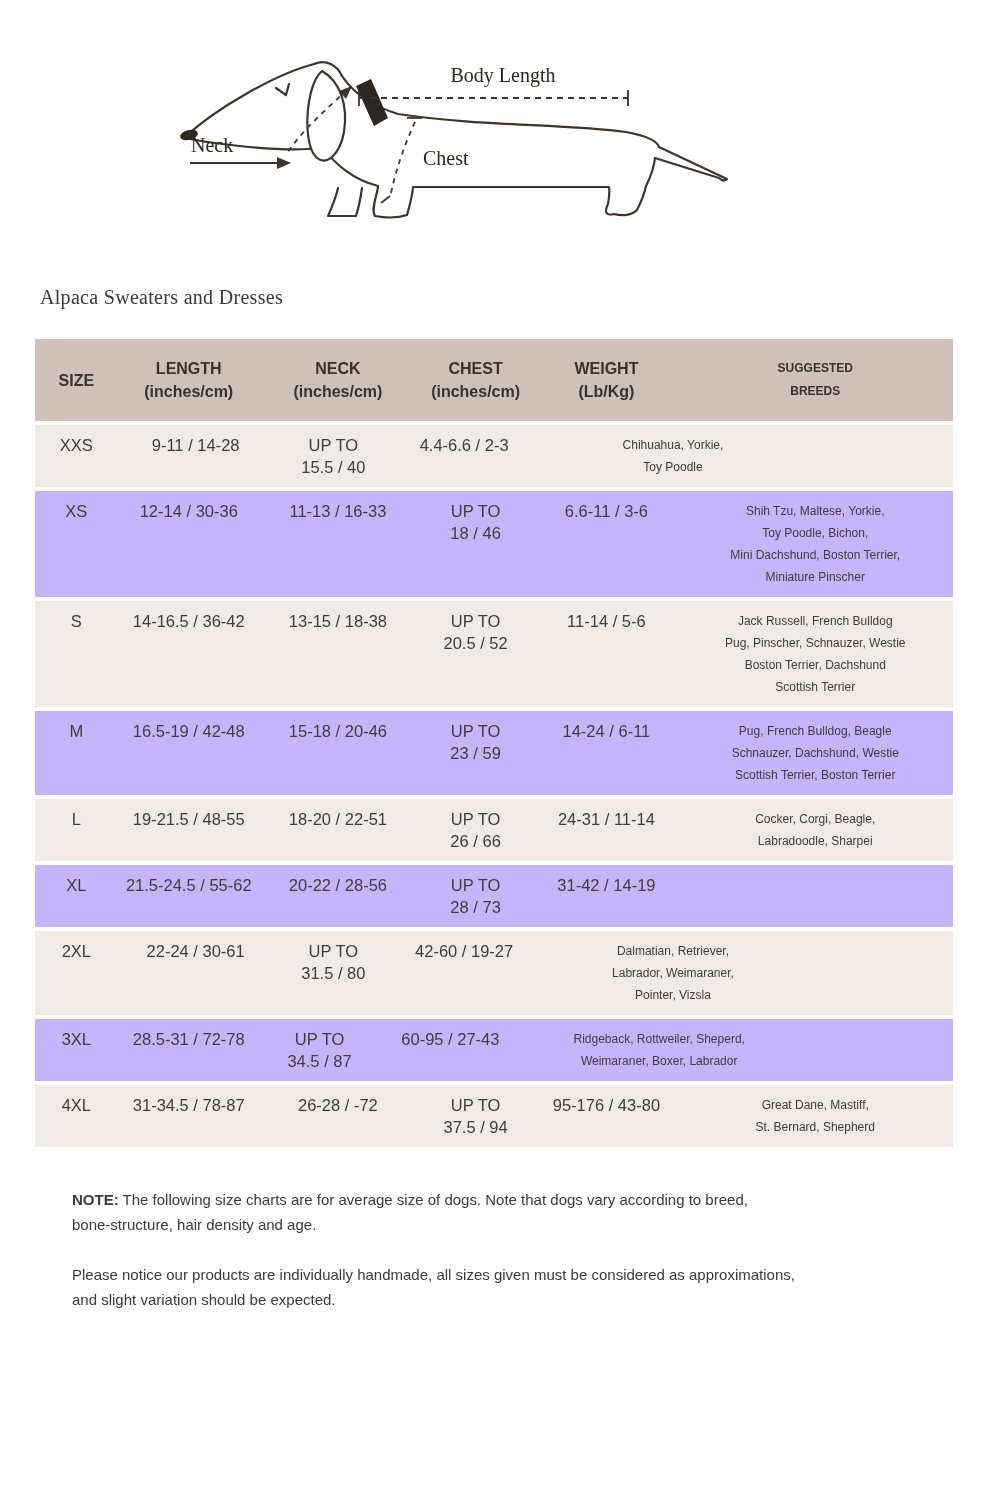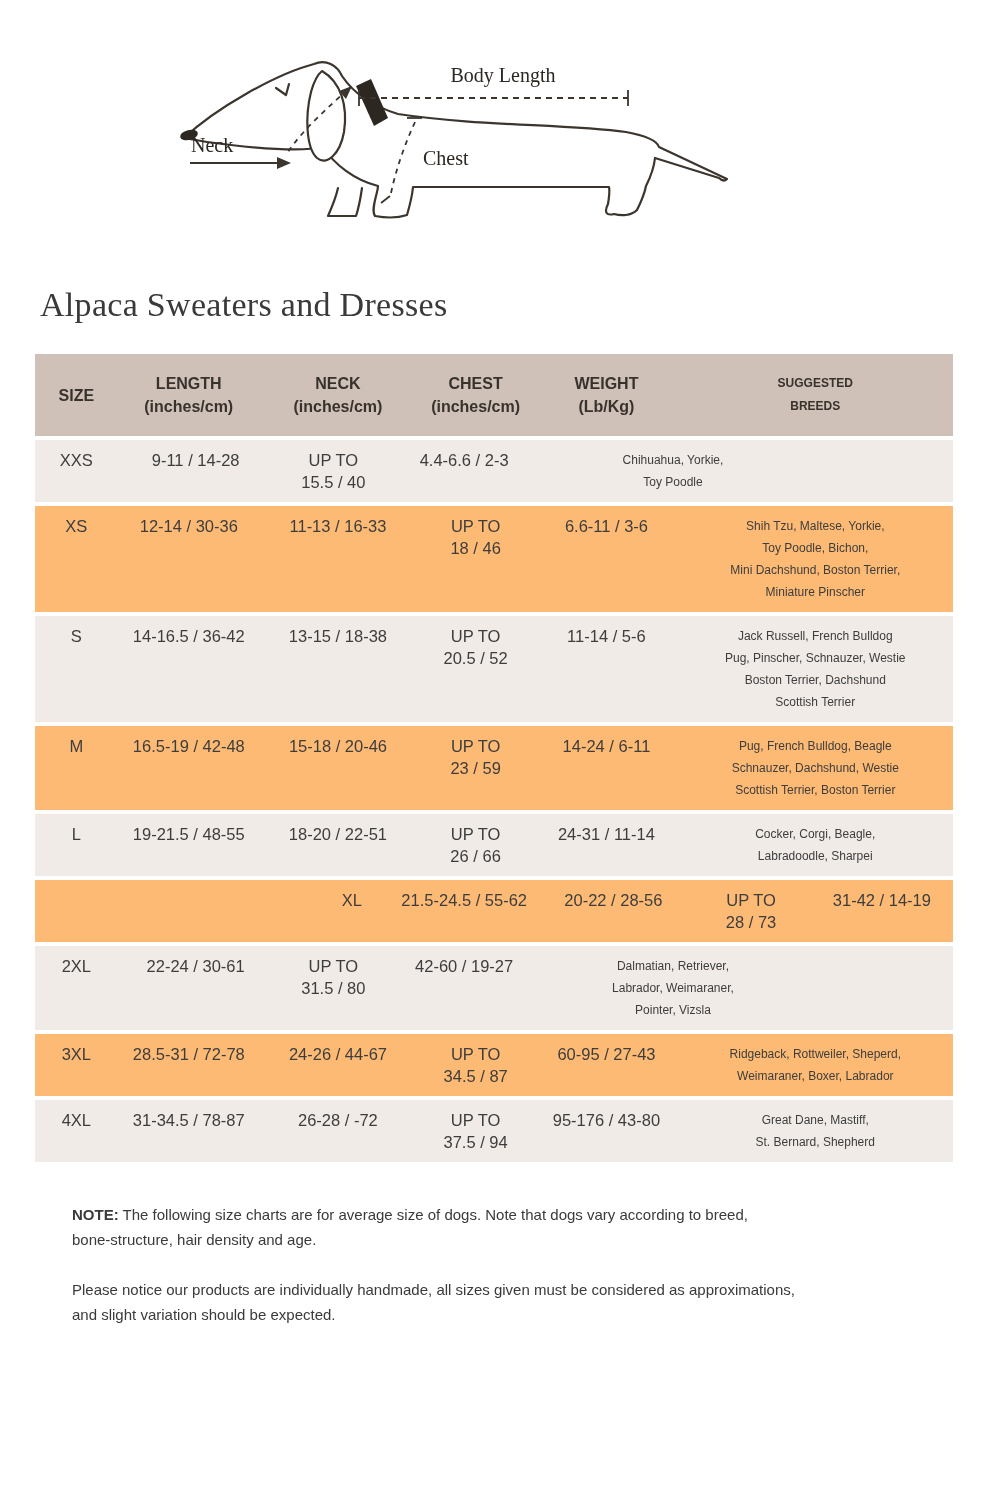--- a/index.html
+++ b/index.html
@@ -7,36 +7,36 @@
     width:998px; height:1494px; background:#ffffff;
     font-family:"Liberation Sans", sans-serif; color:#3d3d3d;
     overflow:hidden;
   }
   .diagram { margin:46px 0 0 176px; width:622px; height:186px; }
   .diagram svg text {
     font-family:"Liberation Serif", serif; font-size:20px; fill:#2c2721;
   }
   h1.page-title {
     font-family:"Liberation Serif", serif; font-weight:400;
-    font-size:34px; color:#3a3a3a; letter-spacing:0.3px;
+    font-size:20px; color:#3a3a3a; letter-spacing:0.3px;
     margin:54px 0 0 40px;
   }
   .size-table { margin:30px 45px 0 35px; font-size:16.5px; }
   .trow { display:flex; align-items:flex-start; margin-bottom:4px; }
   .trow > div {
     text-align:center; line-height:22px; padding:9px 4px;
     box-sizing:border-box; white-space:pre-line;
   }
   .thead {
     background:#cfc0b8; align-items:center; min-height:82px;
     font-weight:700; color:#38322d; font-size:16px;
   }
   .thead > div { line-height:23px; padding:6px 4px; }
   .light { background:#f0ebe7; }
-  .dark  { background:#fdba74;justify-content:flex-end; }
+  .dark  { background:#c4b5fd; }
   .c-size   { width:9%; }
   .c-length { width:15.5%; }
   .c-neck   { width:17%; }
   .c-chest  { width:13%; }
   .c-weight { width:15.5%; }
   .c-breeds { width:30%; font-size:12px; }
   .notes { margin:40px 60px 0 72px; font-size:15px; line-height:25px; color:#3a3a3a; }
   .notes p { margin:0 0 25px 0; white-space:pre-line; }
   .notes b { font-weight:700; }
 </style>
@@ -195,21 +195,20 @@
 31.5 / 80</div>
     <div class="c-weight">42-60 / 19-27</div>
     <div class="c-breeds">Dalmatian, Retriever,
 Labrador, Weimaraner,
 Pointer, Vizsla</div>
   </div>
 
   <div class="trow dark">
     <div class="c-size">3XL</div>
     <div class="c-length">28.5-31 / 72-78</div>
-    <div class="c-neck">24-26 / 44-67</div>
     <div class="c-chest">UP TO
 34.5 / 87</div>
     <div class="c-weight">60-95 / 27-43</div>
     <div class="c-breeds">Ridgeback, Rottweiler, Sheperd,
 Weimaraner, Boxer, Labrador</div>
   </div>
 
   <div class="trow light">
     <div class="c-size">4XL</div>
     <div class="c-length">31-34.5 / 78-87</div>

